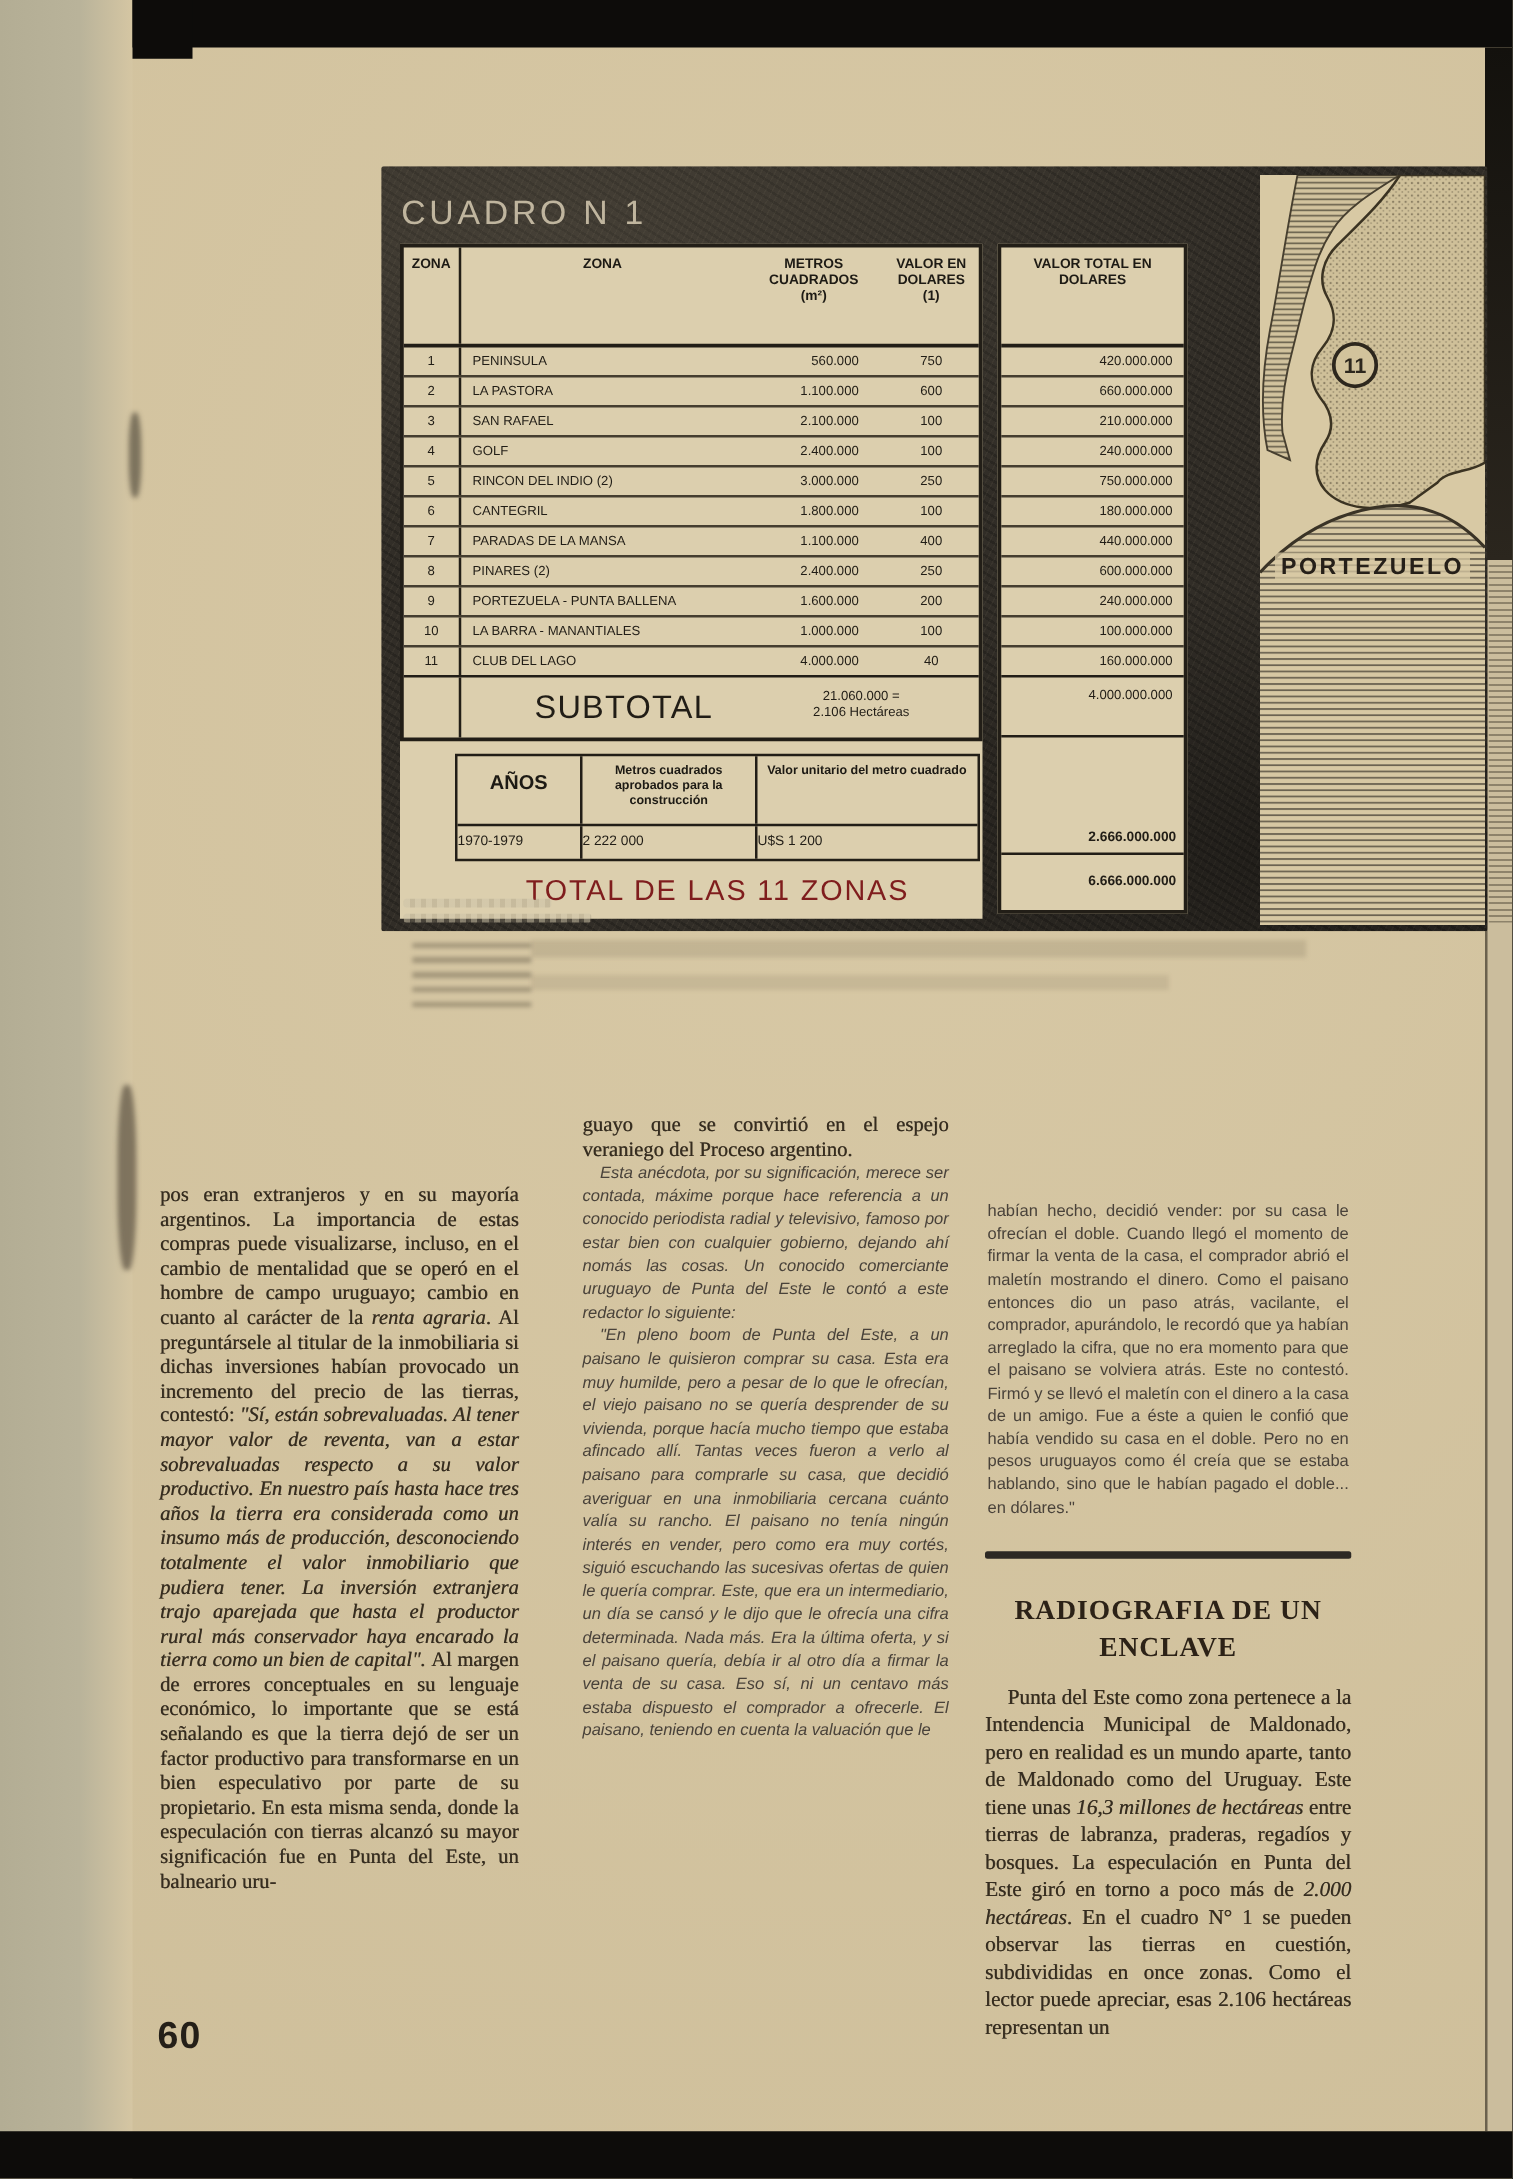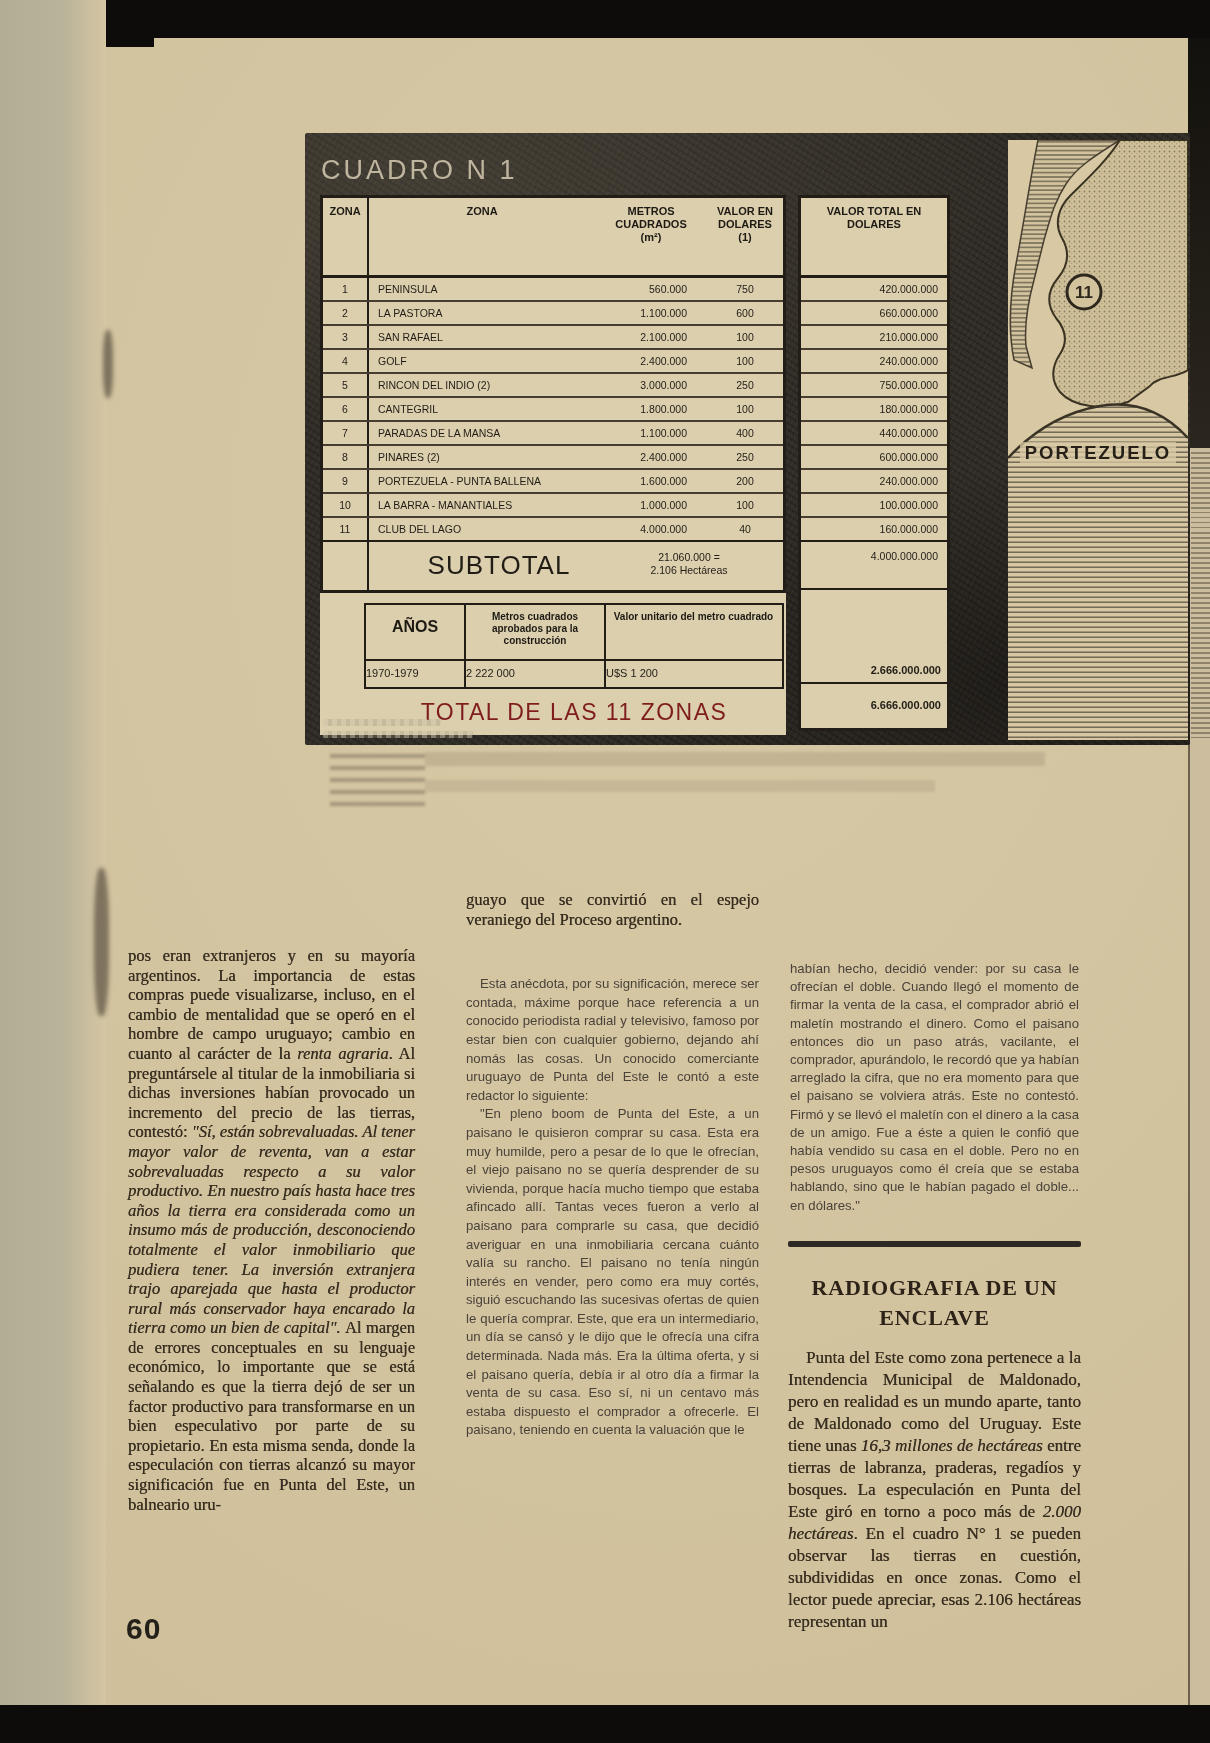--- a/index.html
+++ b/index.html
@@ -93,21 +93,21 @@
         text-shadow:.35px 0 0 rgba(53,44,31,.75);}
   .sans-t{font:13.2px/18.6px "Liberation Sans",sans-serif;text-align:justify;color:#49423a;}
   .col1{position:absolute;left:128px;top:946px;width:287px;}
   .col1 p{margin:0;}
   .col2{position:absolute;left:466px;top:890px;width:293px;}
   .col2-intro{margin:0;}
   .headwrap{margin-top:84px;}
   .rule{height:6px;background:#2d2924;border-radius:2px;}
   .el-doble{margin-top:12px;font:bold 39px/42px "Liberation Sans",sans-serif;
         text-align:center;color:#2e2923;}
-  .col2-body{margin-top:46px;}
+  .col2-body{font-style:italic;}
   .col2-body p{margin:0;text-indent:14px;}
   .col3{position:absolute;left:788px;top:958px;width:293px;}
   .col3-top{margin:2px;font-size:13.2px;line-height:18.2px;}
   .rule3{margin-top:26px;}
   .radiografia{margin-top:26px;font:bold 22px/30px "Liberation Serif",serif;text-align:center;
         letter-spacing:.8px;color:#2c2217;}
   .col3-bottom{margin:14px 0 0 0;font-size:17px;line-height:22px;text-indent:18px;}
   .pagenum{position:absolute;left:126px;top:1612px;font:bold 30px/34px "Liberation Sans",sans-serif;
         letter-spacing:1px;color:#241f18;}
 </style>

